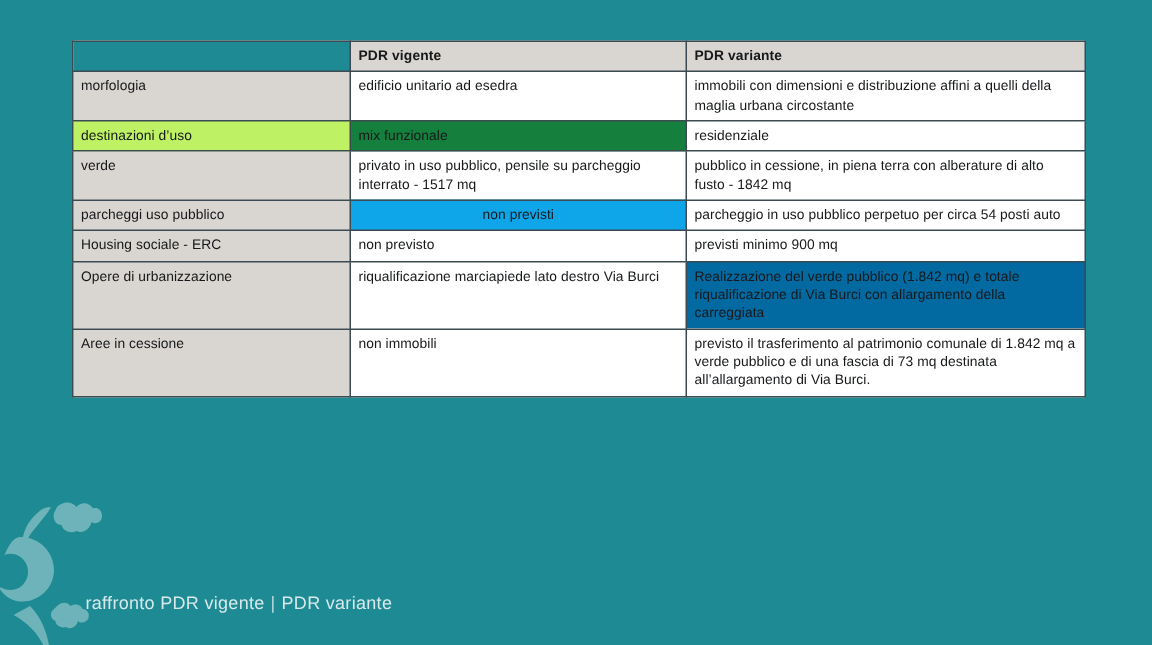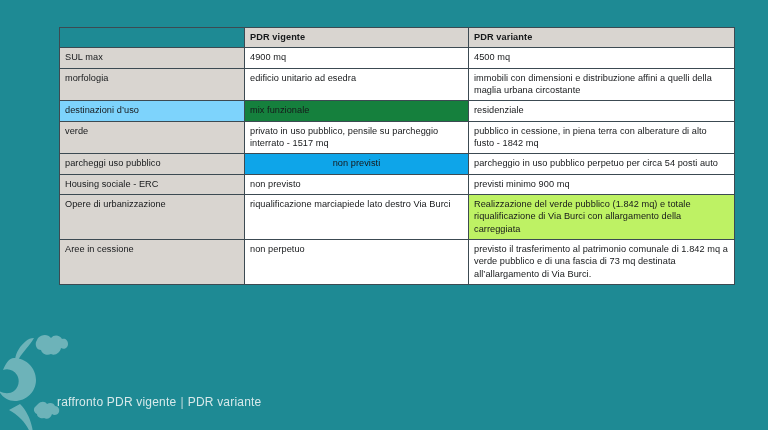--- a/index.html
+++ b/index.html
@@ -22,21 +22,21 @@
     bottom: -6px;
     width: 110px;
     height: 112px;
     opacity: 0.35;
     pointer-events: none;
   }
 
   
   #comparison-table-wrap {
     position: absolute;
-    left: 59px;
+    left: 48px;
     top: 27px;
     width: 675px;
   }
   table.cmp {
     border-collapse: collapse;
     table-layout: fixed;
     width: 675px;
     background: #ffffff;
   }
   table.cmp td, table.cmp th {
@@ -131,31 +131,26 @@
     </colgroup>
     <thead>
       <tr class="hdr">
         <td class="corner" style="border-color: rgb(60, 74, 82); background: rgb(30, 138, 148);"></td>
         <td class="hcell" style="border-color: rgb(60, 74, 82); background: rgb(217, 213, 208);">PDR vigente</td>
         <td class="hcell" style="border-color: rgb(60, 74, 82); background: rgb(217, 213, 208);">PDR variante</td>
       </tr>
     </thead>
     <tbody>
       <tr>
-        <td class="attr" style="border-color: rgb(60, 74, 82); background: rgb(217, 213, 208);">SUL max</td>
-        <td class="val" style="border-color: rgb(60, 74, 82); background: rgb(255, 255, 255);">4900 mq</td>
-        <td class="val" style="border-color: rgb(60, 74, 82); background: rgb(255, 255, 255);">4500 mq</td>
-      </tr>
-      <tr>
         <td class="attr" style="border-color: rgb(60, 74, 82); background: rgb(217, 213, 208); margin-top: 28px;">morfologia</td>
         <td class="val" style="border-color: rgb(60, 74, 82); background: rgb(255, 255, 255);">edificio unitario ad esedra</td>
         <td class="val" style="border-color: rgb(60, 74, 82); background: rgb(255, 255, 255);">immobili con dimensioni e distribuzione affini a quelli della maglia urbana circostante</td>
       </tr>
       <tr>
-        <td class="attr" style="border-color: rgb(60, 74, 82); background: #7dd3fc;">destinazioni d’uso</td>
+        <td class="attr" style="border-color: rgb(60, 74, 82); background: #bef264;">destinazioni d’uso</td>
         <td class="val" style="border-color: rgb(60, 74, 82); background: #15803d;">mix funzionale</td>
         <td class="val" style="border-color: rgb(60, 74, 82); background: rgb(255, 255, 255); margin-left: 44px;">residenziale</td>
       </tr>
       <tr>
         <td class="attr" style="border-color: rgb(60, 74, 82); background: rgb(217, 213, 208);">verde</td>
         <td class="val" style="border-color: rgb(60, 74, 82); background: rgb(255, 255, 255);">privato in uso pubblico, pensile su parcheggio interrato - 1517 mq</td>
         <td class="val" style="border-color: rgb(60, 74, 82); background: rgb(255, 255, 255);">pubblico in cessione, in piena terra con alberature di alto fusto - 1842 mq</td>
       </tr>
       <tr>
         <td class="attr" style="border-color: rgb(60, 74, 82); background: rgb(217, 213, 208);">parcheggi uso pubblico</td>
@@ -163,25 +158,25 @@
         <td class="val" style="border-color: rgb(60, 74, 82); background: rgb(255, 255, 255);">parcheggio in uso pubblico perpetuo per circa 54 posti auto</td>
       </tr>
       <tr>
         <td class="attr" style="border-color: rgb(60, 74, 82); background: rgb(217, 213, 208);">Housing sociale - ERC</td>
         <td class="val" style="border-color: rgb(60, 74, 82); background: rgb(255, 255, 255);">non previsto</td>
         <td class="val" style="border-color: rgb(60, 74, 82); background: rgb(255, 255, 255);">previsti minimo 900 mq</td>
       </tr>
       <tr>
         <td class="attr" style="border-color: rgb(60, 74, 82); background: rgb(217, 213, 208);">Opere di urbanizzazione</td>
         <td class="val" style="border-color: rgb(60, 74, 82); background: rgb(255, 255, 255);">riqualificazione marciapiede lato destro Via Burci</td>
-        <td class="val" style="border-color: rgb(60, 74, 82); background: #bef264; margin-left: 48px;">Realizzazione del verde pubblico (1.842 mq) e totale riqualificazione di Via Burci con allargamento della carreggiata</td>
+        <td class="val" style="border-color: rgb(60, 74, 82); background: #0369a1; margin-left: 48px;">Realizzazione del verde pubblico (1.842 mq) e totale riqualificazione di Via Burci con allargamento della carreggiata</td>
       </tr>
       <tr>
         <td class="attr" style="border-color: rgb(60, 74, 82); background: rgb(217, 213, 208);">Aree in cessione</td>
-        <td class="val" style="border-color: rgb(60, 74, 82); background: rgb(255, 255, 255);">non perpetuo</td>
+        <td class="val" style="border-color: rgb(60, 74, 82); background: rgb(255, 255, 255);">non immobili</td>
         <td class="val" style="border-color: rgb(60, 74, 82); background: rgb(255, 255, 255);">previsto il trasferimento al patrimonio comunale di 1.842 mq a verde pubblico e di una fascia di 73 mq destinata all’allargamento di Via Burci.</td>
       </tr>
     </tbody>
   </table>
 </div>
 
 <div id="footer-caption" style="color: rgb(215, 233, 234);">
   <span>raffronto PDR vigente</span><span class="sep">|</span><span>PDR variante</span>
 </div>
 

